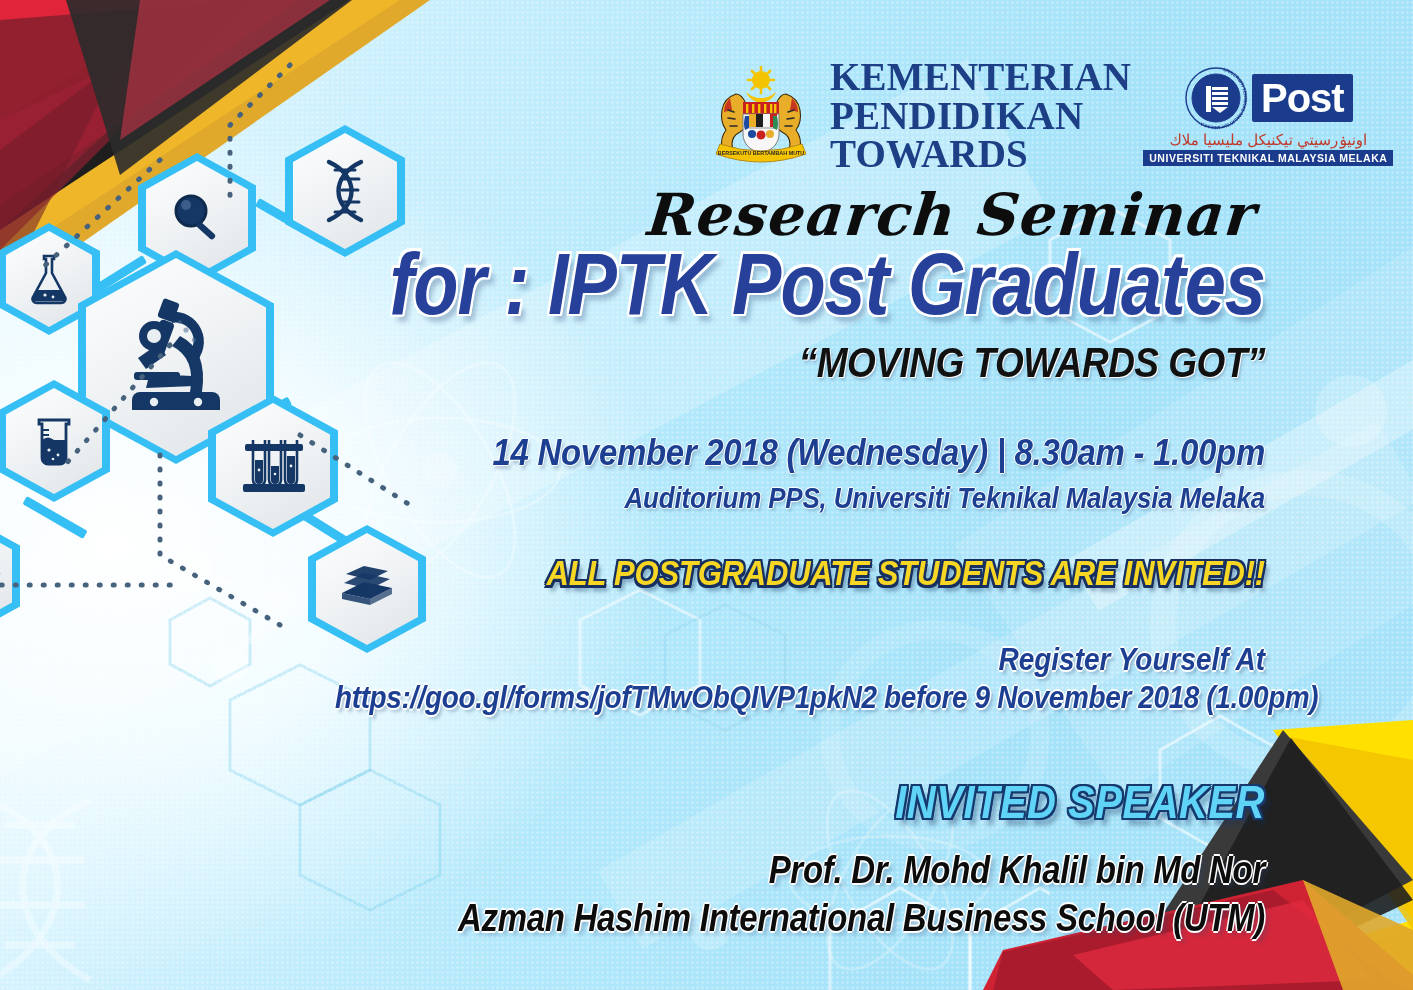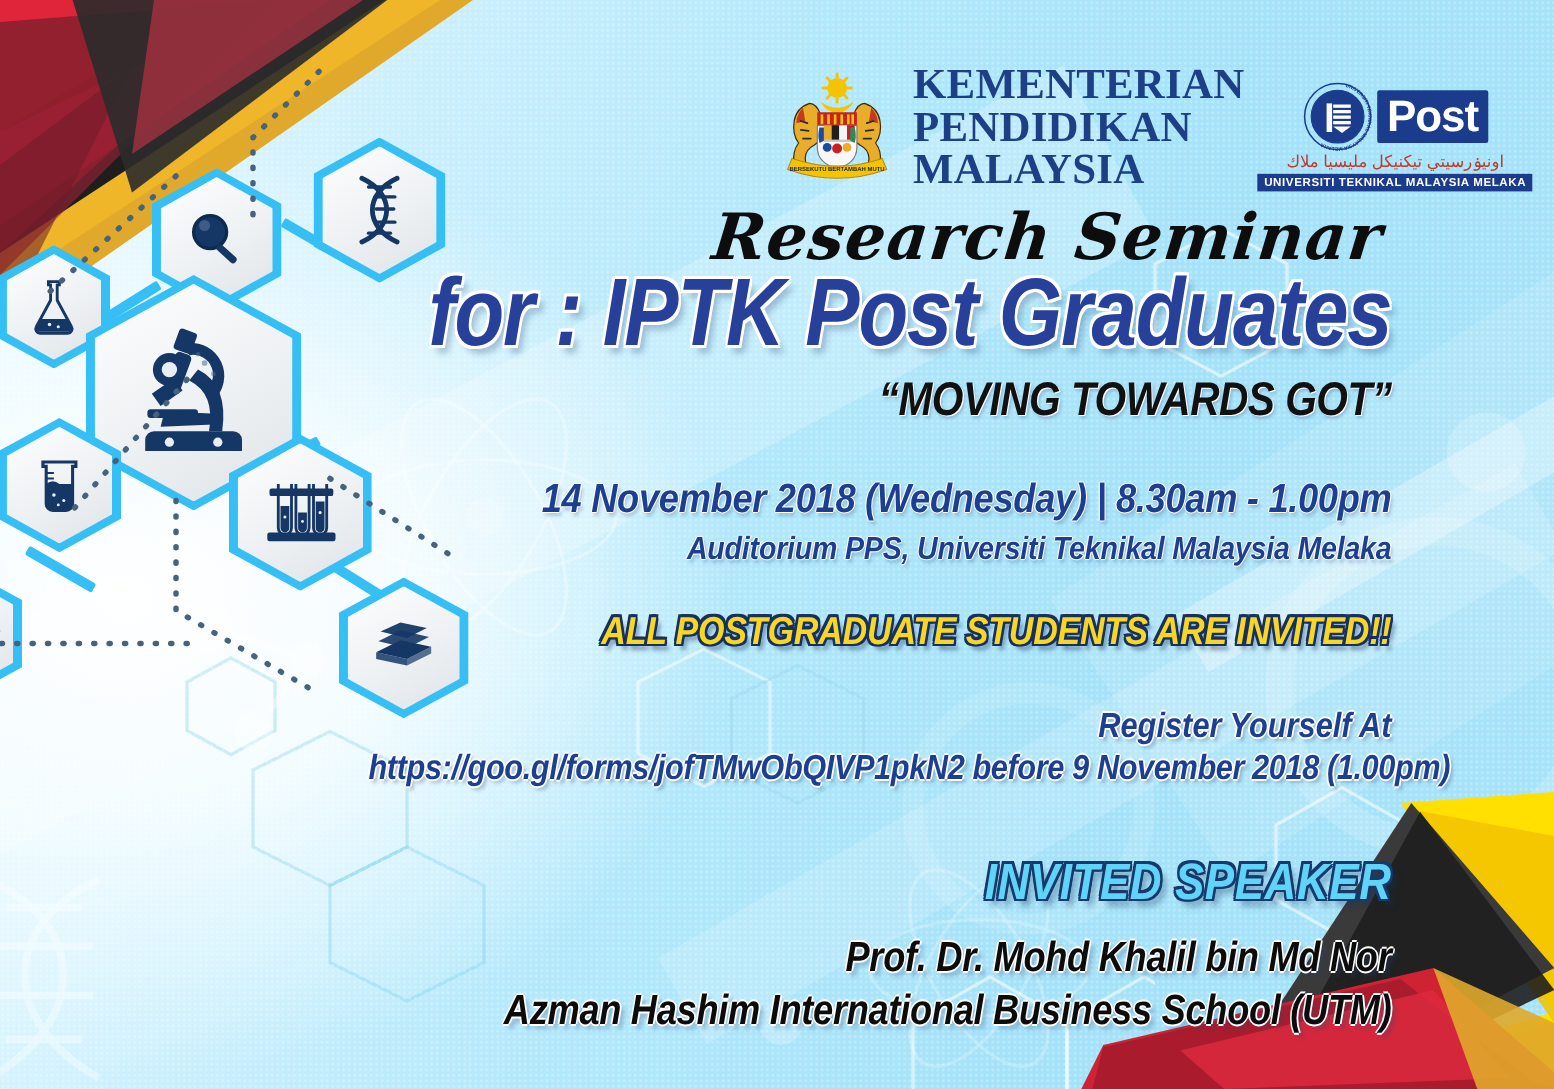--- a/index.html
+++ b/index.html
@@ -48,21 +48,21 @@
   }
   .hex-in{
     width:calc(100% - 16px);height:calc(100% - 16px);
     clip-path:polygon(50% 0%,100% 25%,100% 75%,50% 100%,0% 75%,0% 25%);
     background:linear-gradient(150deg,#fdfefe 0%,#eef1f3 55%,#dfe4e8 100%);
     display:flex;align-items:center;justify-content:center;
   }
   .hex-in svg{display:block;}
 
   
-  #logos{position:absolute;left:706px;top:58px;display:flex;align-items:flex-end;gap:12px;}
+  #logos{position:absolute;left:706px;top:58px;display:flex;align-items:center;gap:12px;}
   #kpm{display:flex;align-items:center;gap:14px;}
   #kpm-text{
     color:#1c3f86;font-family:"Liberation Serif", serif;font-weight:700;
     font-size:39px;line-height:.99;letter-spacing:.2px;
   }
   #kpm-text div{white-space:nowrap;}
   #utem{display:flex;flex-direction:column;align-items:center;gap:0px;}
   #utem-row{display:flex;align-items:center;gap:4px;}
   #utem-seal{width:64px;height:64px;position:relative;}
   #utem-word{
@@ -507,21 +507,21 @@
           <path d="M71,50 q2,8 0,14 l-4,-2 v-12 z" fill="#2e8b57"></path>
         </g>
 
         <path d="M14,78 q41,14 82,0 l4,10 q-45,16 -90,0 z" fill="#f5c400" stroke="#b58a18" stroke-width="1"></path>
         <text x="55" y="89" font-size="5.4" font-family="Liberation Sans, sans-serif" font-weight="700" fill="#2b2b2b" text-anchor="middle">BERSEKUTU BERTAMBAH MUTU</text>
       </svg>
 
       <div id="kpm-text">
         <div>KEMENTERIAN</div>
         <div>PENDIDIKAN</div>
-        <div>MALAYSIA</div>
+        <div>TOWARDS</div>
       </div>
     </div>
 
     <div id="utem">
       <div id="utem-row">
         <div id="utem-seal">
           <svg width="64" height="64" viewBox="0 0 64 64">
             <circle cx="32" cy="32" r="30" fill="none" stroke="#1b3c8c" stroke-width="1.4"></circle>
             <circle cx="32" cy="32" r="24" fill="#1b3c8c"></circle>
             <circle cx="32" cy="32" r="24" fill="none" stroke="#1b3c8c" stroke-width="1"></circle>

